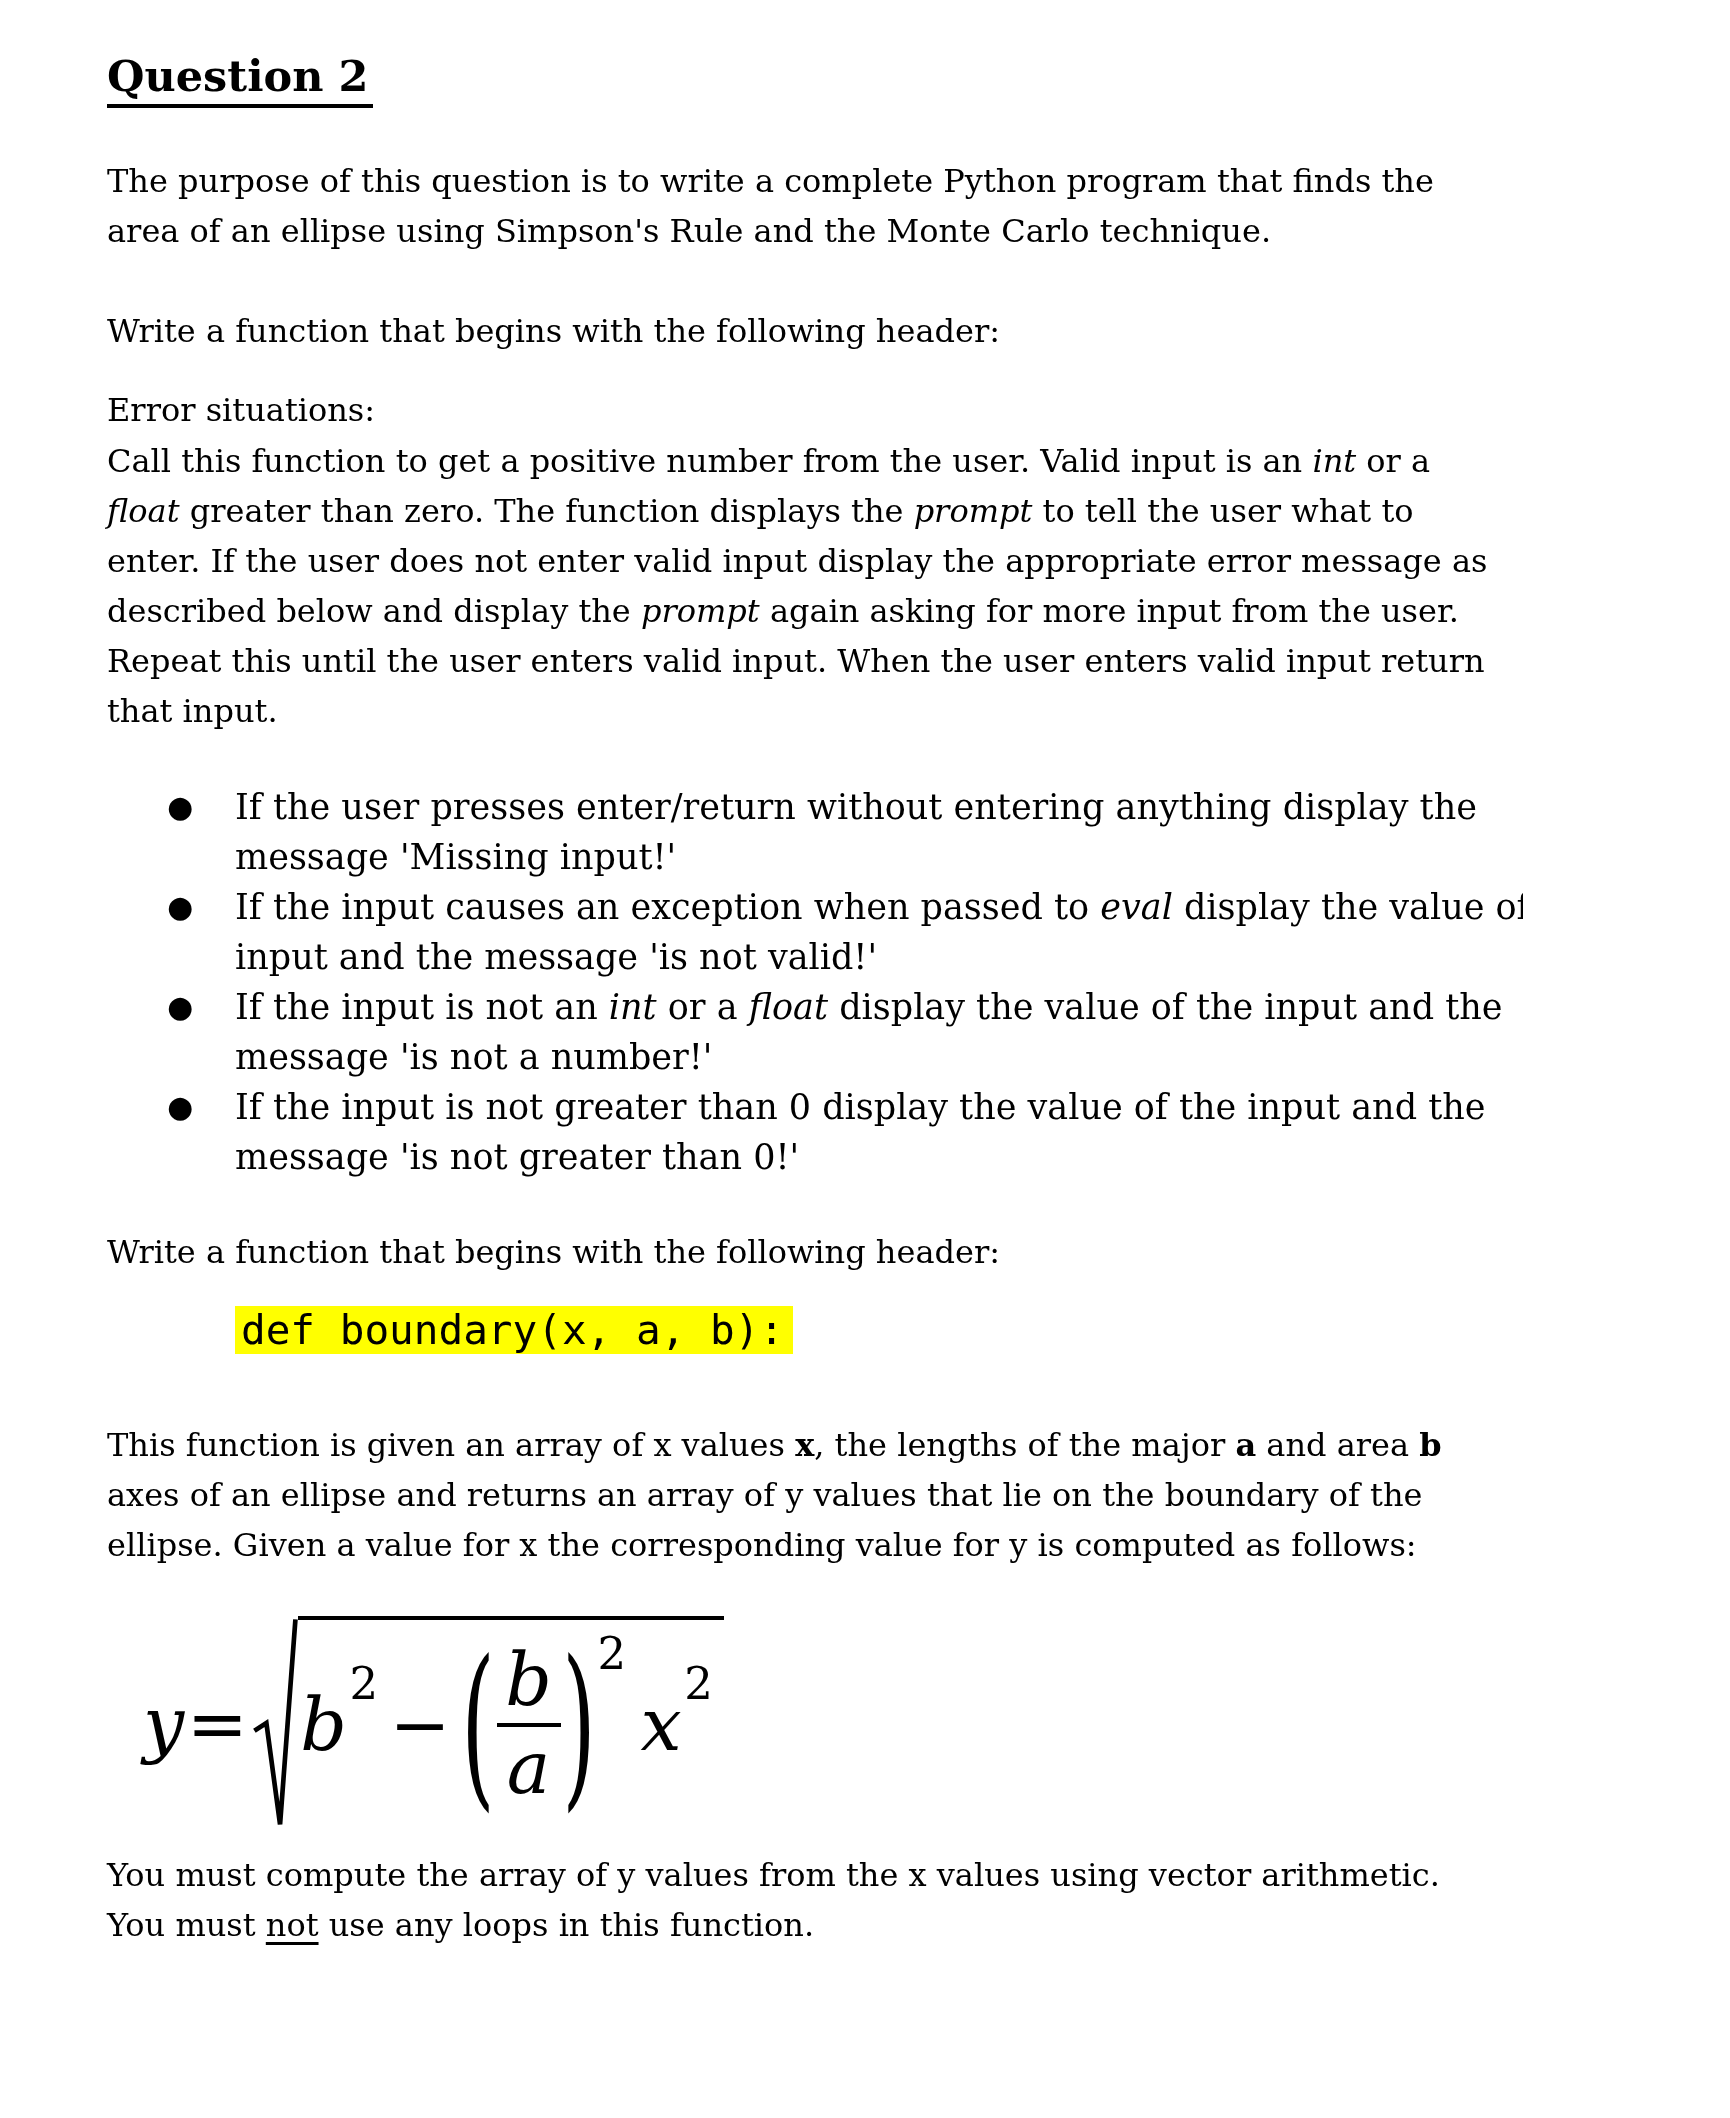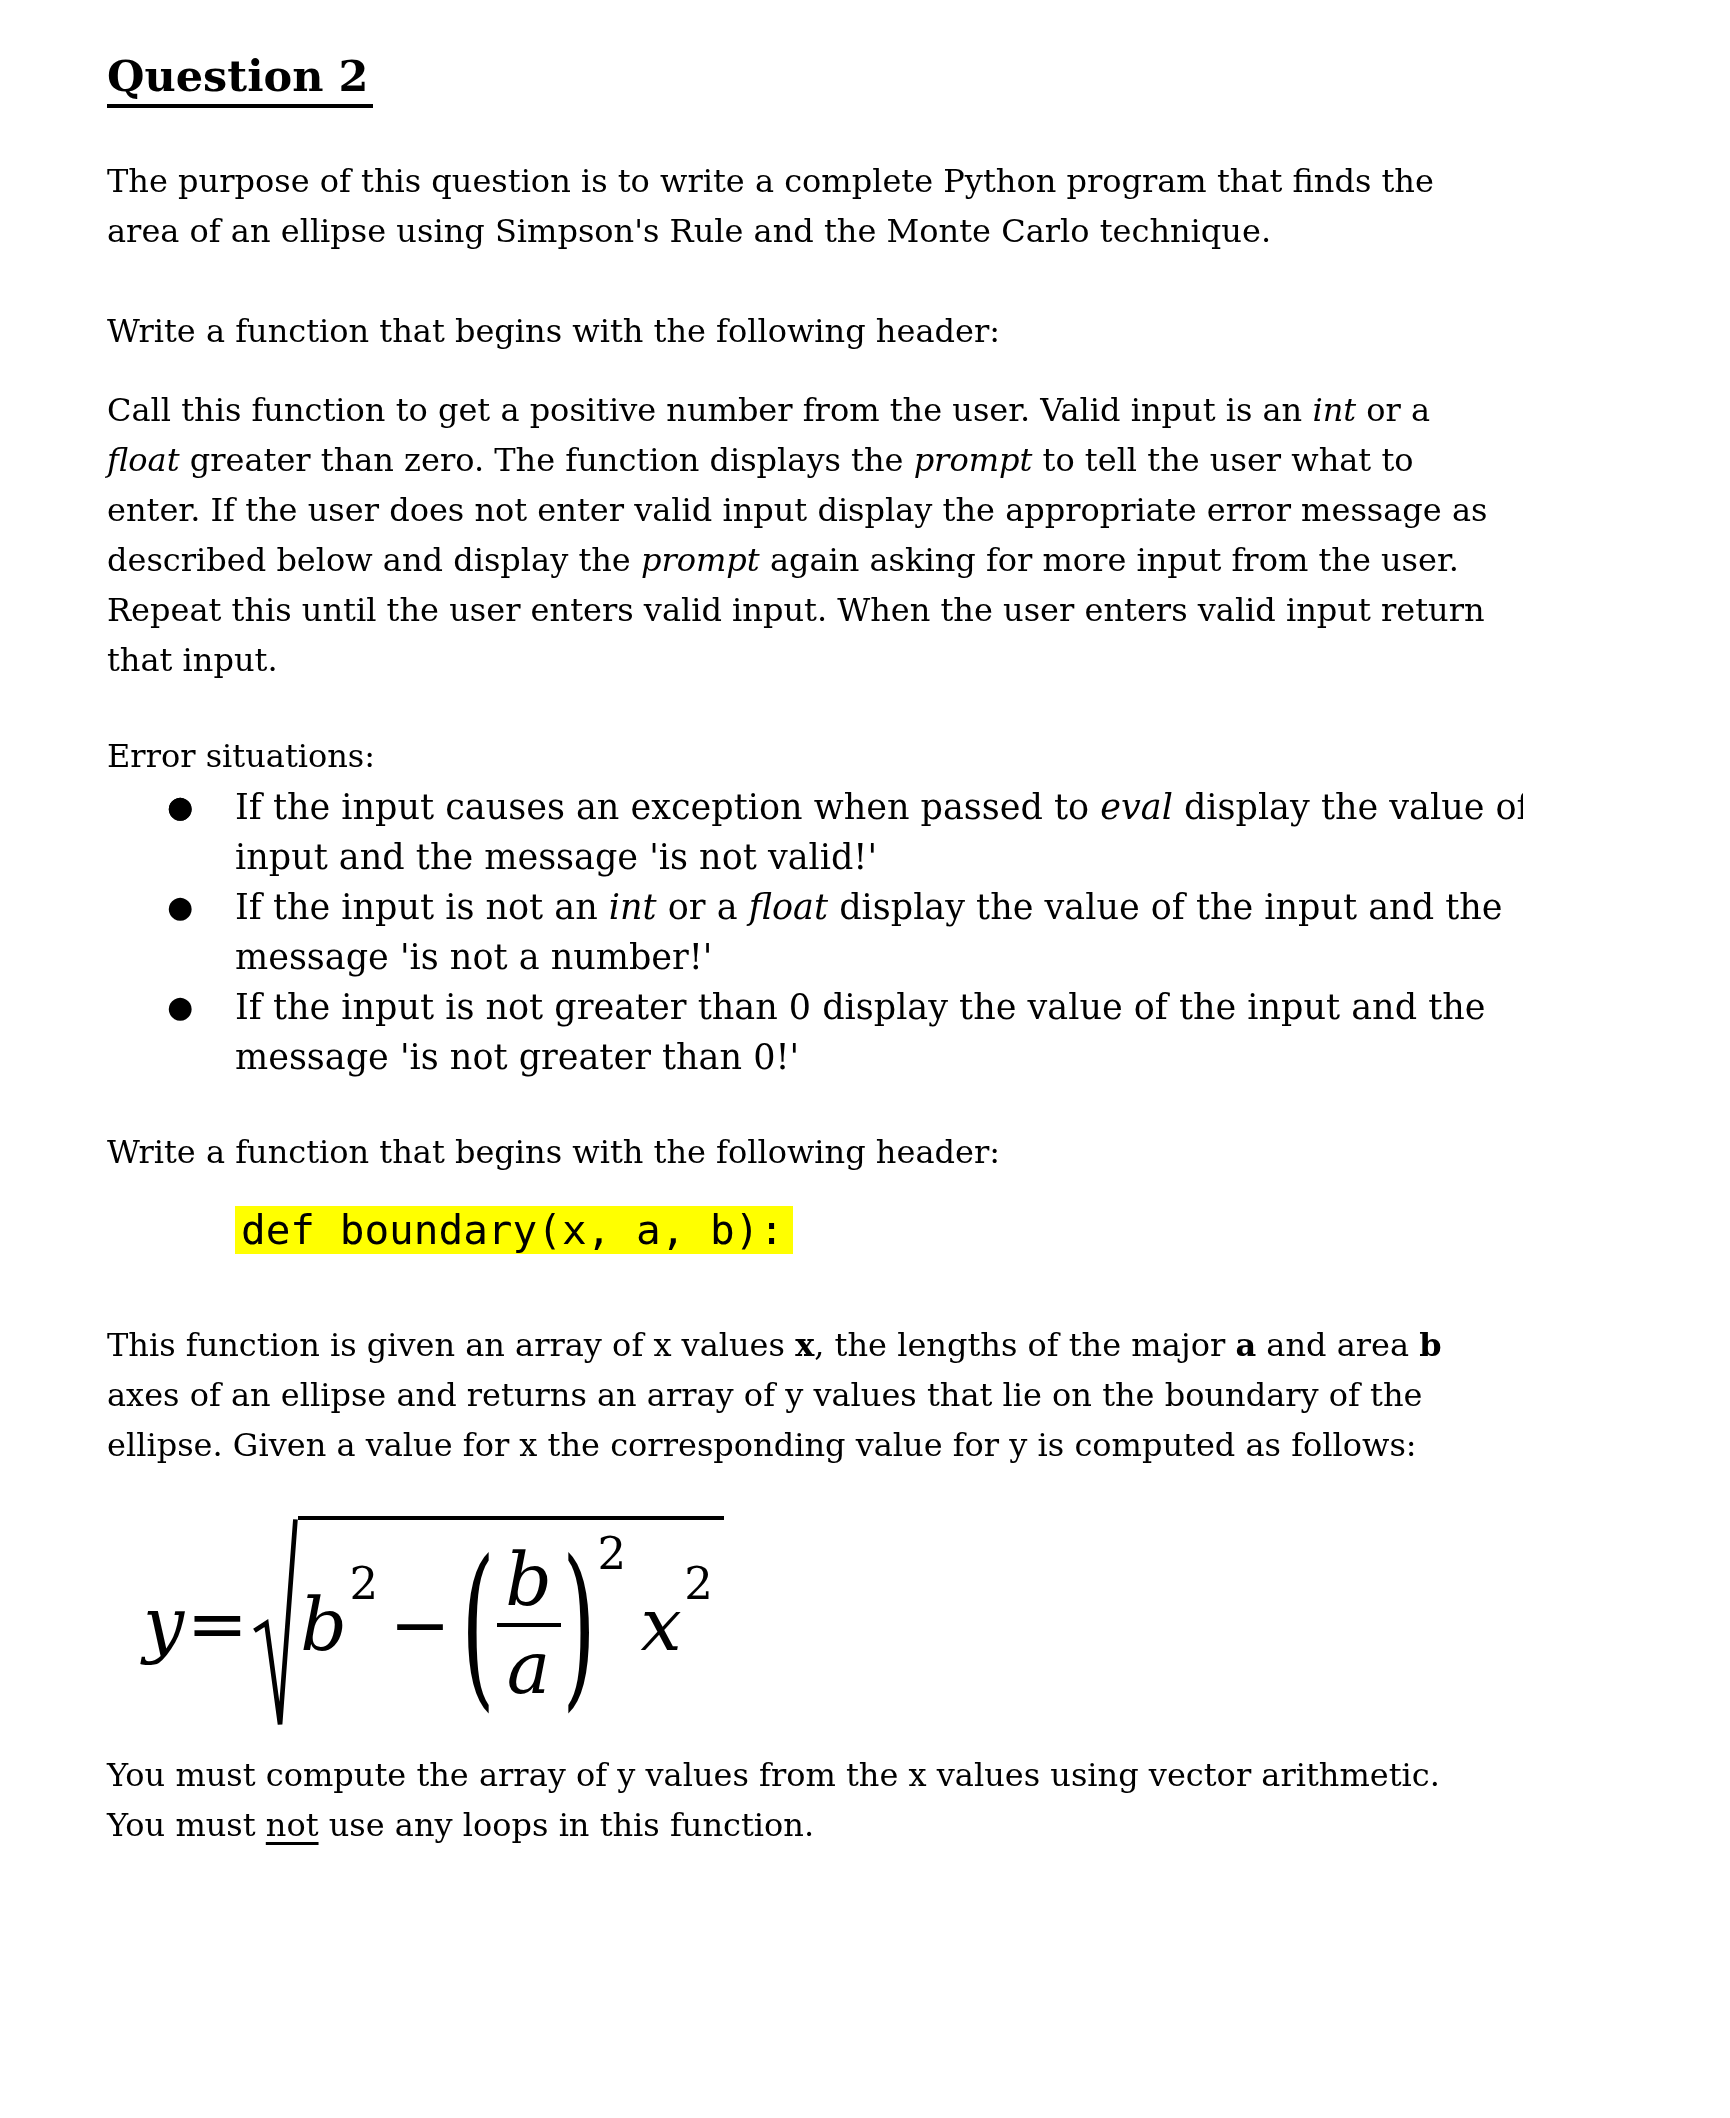--- a/index.html
+++ b/index.html
@@ -130,32 +130,34 @@
 <div class="page">
 
   <h1 class="doc-title">Question 2</h1>
 
   <p class="p"><span>The purpose of this question is to write a complete Python program that finds the
 area of an ellipse using Simpson's Rule and the Monte Carlo technique.</span></p>
 
   <p class="p tight">Write a function that begins with the following header:</p>
 
 
+  <p class="p heading-line">Error situations:</p>
+
   <p class="p after-code"><span>Call this function to get a positive number from the user. Valid input is an </span><span class="it">int</span><span> or a
 </span><span class="it">float</span><span> greater than zero. The function displays the </span><span class="it">prompt</span><span> to tell the user what to
 enter. If the user does not enter valid input display the appropriate error message as
 described below and display the </span><span class="it">prompt</span><span> again asking for more input from the user.
 Repeat this until the user enters valid input. When the user enters valid input return
 that input.</span></p>
 
-  <p class="p heading-line">Error situations:</p>
-
   <ul class="bullets">
     <li>
       <span class="bullet-glyph">●</span>
+      <span class="li-text"><span>If the user presses enter/return without entering anything display the
+message 'Missing input!'</span></span>
     </li>
     <li>
       <span class="bullet-glyph">●</span>
       <span class="li-text"><span>If the input causes an exception when passed to </span><span class="it">eval</span><span> display the value of the
 input and the message 'is not valid!'</span></span>
     </li>
     <li>
       <span class="bullet-glyph">●</span>
       <span class="li-text"><span>If the input is not an </span><span class="it">int</span><span> or a </span><span class="it">float</span><span> display the value of the input and the
 message 'is not a number!'</span></span>

